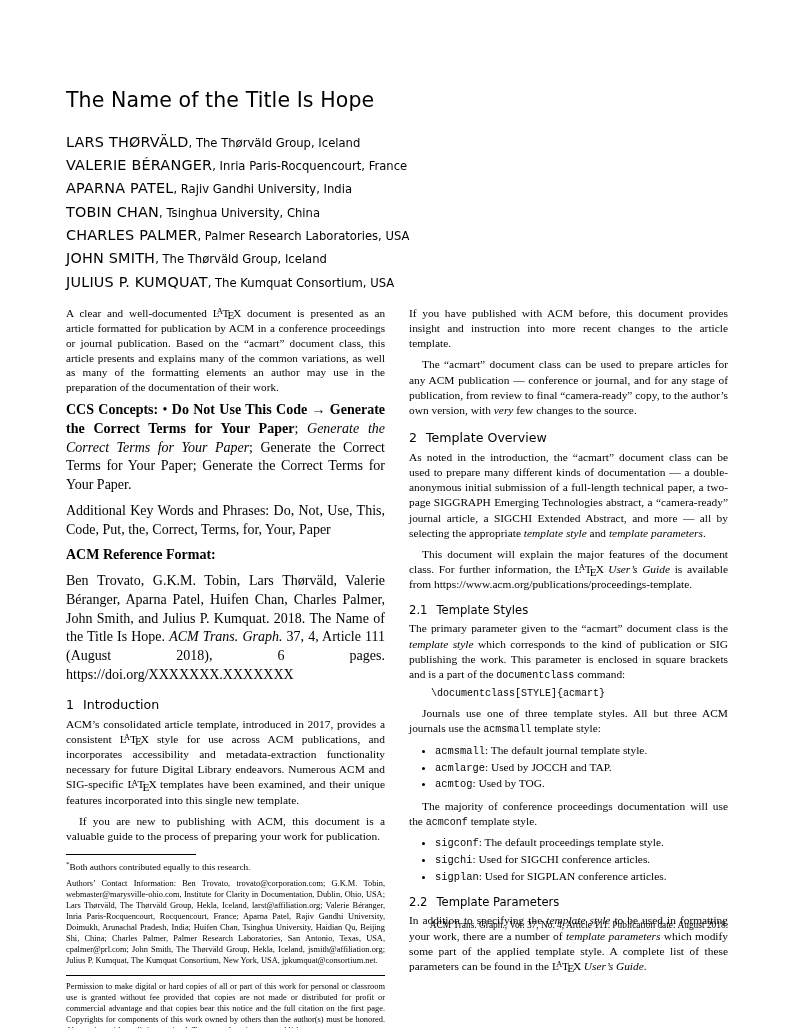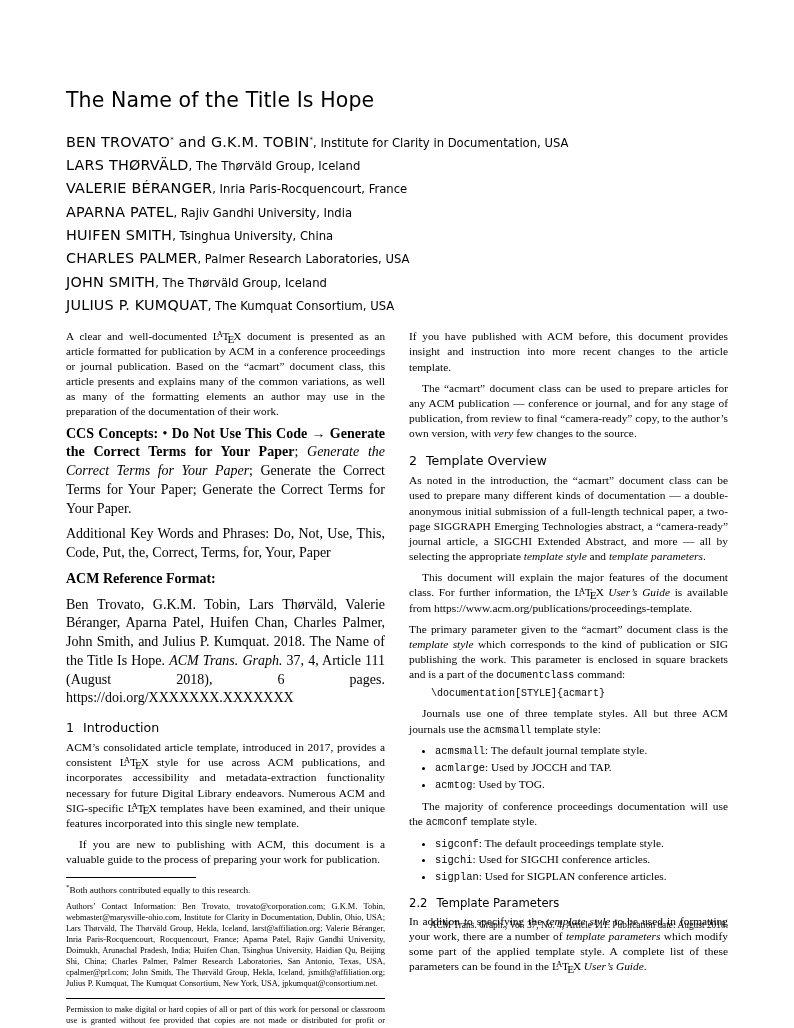--- a/index.html
+++ b/index.html
@@ -151,33 +151,30 @@
 </head>
 <body>
 
 <div class="page">
   <div class="content">
 
     <h1 class="title">The Name of the Title Is Hope</h1>
 
     <div class="authors">
       <div class="author-line">
-        <span class="author-name">BEN TROVATO</span><span class="fn-sup">*</span><span class="author-name"> and </span><span class="author-name">G.K.M. TOBIN</span><span class="fn-sup">*</span><span class="author-aff">, <span>Institute for Clarity in Documentation, USA</span></span>
-      </div>
-      <div class="author-line">
         <span class="author-name">LARS THØRVÄLD</span><span class="author-aff">, <span>The Thørväld Group, Iceland</span></span>
       </div>
       <div class="author-line">
         <span class="author-name">VALERIE BÉRANGER</span><span class="author-aff">, <span>Inria Paris-Rocquencourt, France</span></span>
       </div>
       <div class="author-line">
         <span class="author-name">APARNA PATEL</span><span class="author-aff">, <span>Rajiv Gandhi University, India</span></span>
       </div>
       <div class="author-line">
-        <span class="author-name">HUIFEN SMITH</span><span class="author-aff">, <span>Tsinghua University, China</span></span>
+        <span class="author-name">TOBIN CHAN</span><span class="author-aff">, <span>Tsinghua University, China</span></span>
       </div>
       <div class="author-line">
         <span class="author-name">CHARLES PALMER</span><span class="author-aff">, <span>Palmer Research Laboratories, USA</span></span>
       </div>
       <div class="author-line">
         <span class="author-name">JOHN SMITH</span><span class="author-aff">, <span>The Thørväld Group, Iceland</span></span>
       </div>
       <div class="author-line">
         <span class="author-name">JULIUS P. KUMQUAT</span><span class="author-aff">, <span>The Kumquat Consortium, USA</span></span>
       </div>
@@ -227,23 +224,27 @@
         <p class="noindent">If you have published with ACM before, this document provides insight and instruction into more recent changes to the article template.</p>
         <p class="indent">The “acmart” document class can be used to prepare articles for any ACM publication — conference or journal, and for any stage of publication, from review to final “camera-ready” copy, to the author’s own version, with <span class="it">very</span> few changes to the source.</p>
 
         <div class="sec-head">
           <span class="sec-num">2</span>
           <span>Template Overview</span>
         </div>
         <p class="noindent">As noted in the introduction, the “acmart” document class can be used to prepare many different kinds of documentation — a double-anonymous initial submission of a full-length technical paper, a two-page SIGGRAPH Emerging Technologies abstract, a “camera-ready” journal article, a SIGCHI Extended Abstract, and more — all by selecting the appropriate <span class="it">template style</span> and <span class="it">template parameters</span>.</p>
         <p class="indent">This document will explain the major features of the document class. For further information, the <span class="latex">L<span class="a">A</span>T<span class="e">E</span>X</span> <span class="it">User’s Guide</span> is available from https://www.acm.org/publications/proceedings-template.</p>
 
+        <div class="subsec-head">
+          <span class="sec-num">2.1</span>
+          <span>Template Styles</span>
+        </div>
         <p class="noindent">The primary parameter given to the “acmart” document class is the <span class="it">template style</span> which corresponds to the kind of publication or SIG publishing the work. This parameter is enclosed in square brackets and is a part of the <span class="mono">documentclass</span> command:</p>
 
-        <div class="verb-block">\documentation[STYLE]{acmart}</div>
+        <div class="verb-block">\documentclass[STYLE]{acmart}</div>
 
         <p class="indent">Journals use one of three template styles. All but three ACM journals use the <span class="mono">acmsmall</span> template style:</p>
 
         <ul class="items">
           <li><span class="mono">acmsmall</span><span>: The default journal template style.</span></li>
           <li><span class="mono">acmlarge</span><span>: Used by JOCCH and TAP.</span></li>
           <li><span class="mono">acmtog</span><span>: Used by TOG.</span></li>
         </ul>
 
         <p class="indent"><span>The majority of conference proceedings documentation will use the </span><span class="mono">acmconf</span><span> template style.</span></p>

